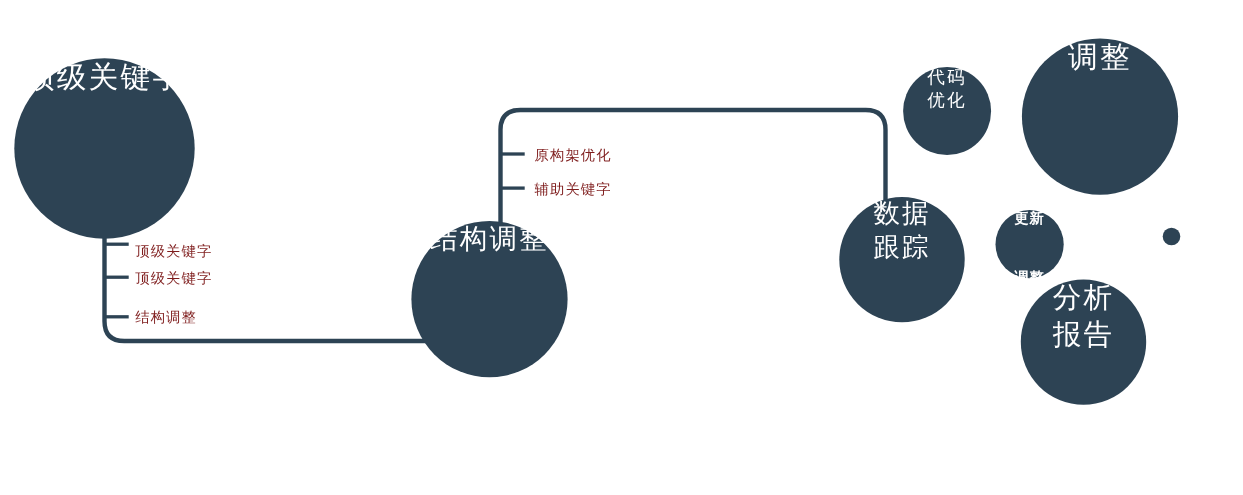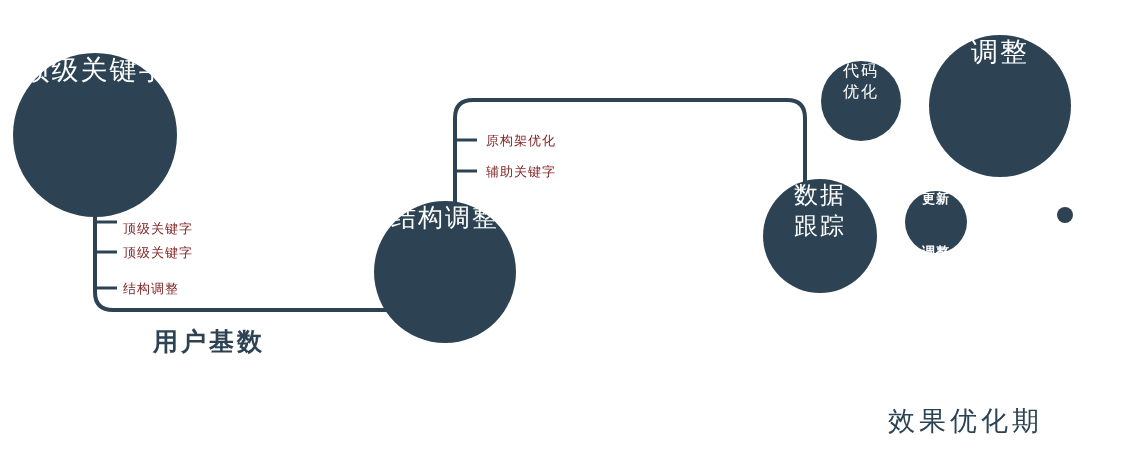--- a/index.html
+++ b/index.html
@@ -88,25 +88,27 @@
     <span>调整</span>
   </div>
 
   <div class="node" style="left:905px; top:191px; width:62px; height:62px; font-size:13px; font-weight:700; letter-spacing:1px;gap:36px;">
     <span>更新</span>
     <span>调整</span>
   </div>
 
   <div class="node" style="left:1057px; top:207px; width:16px; height:16px;"></div>
 
+  <div class="node" style="left:928px; top:254px; width:114px; height:114px; font-size:26px;">
+    <span>分析</span>
+    <span>报告</span>
+  </div>
 
-  <div class="edge-label" style="left:153px; top:325px; font-size:25px;">用户基数</div>
 
   <div class="branch-label" style="left:123px; top:220px;">顶级关键字</div>
   <div class="branch-label" style="left:123px; top:244px;">顶级关键字</div>
   <div class="branch-label" style="left:123px; top:280px;">结构调整</div>
 
   <div class="branch-label" style="left:486px; top:132px;">原构架优化</div>
   <div class="branch-label" style="left:486px; top:163px;">辅助关键字</div>
 
-  <div class="footer-label" style="left:888px; top:403px;">效果优化期</div>
 
 </div>
 
 </body></html>

